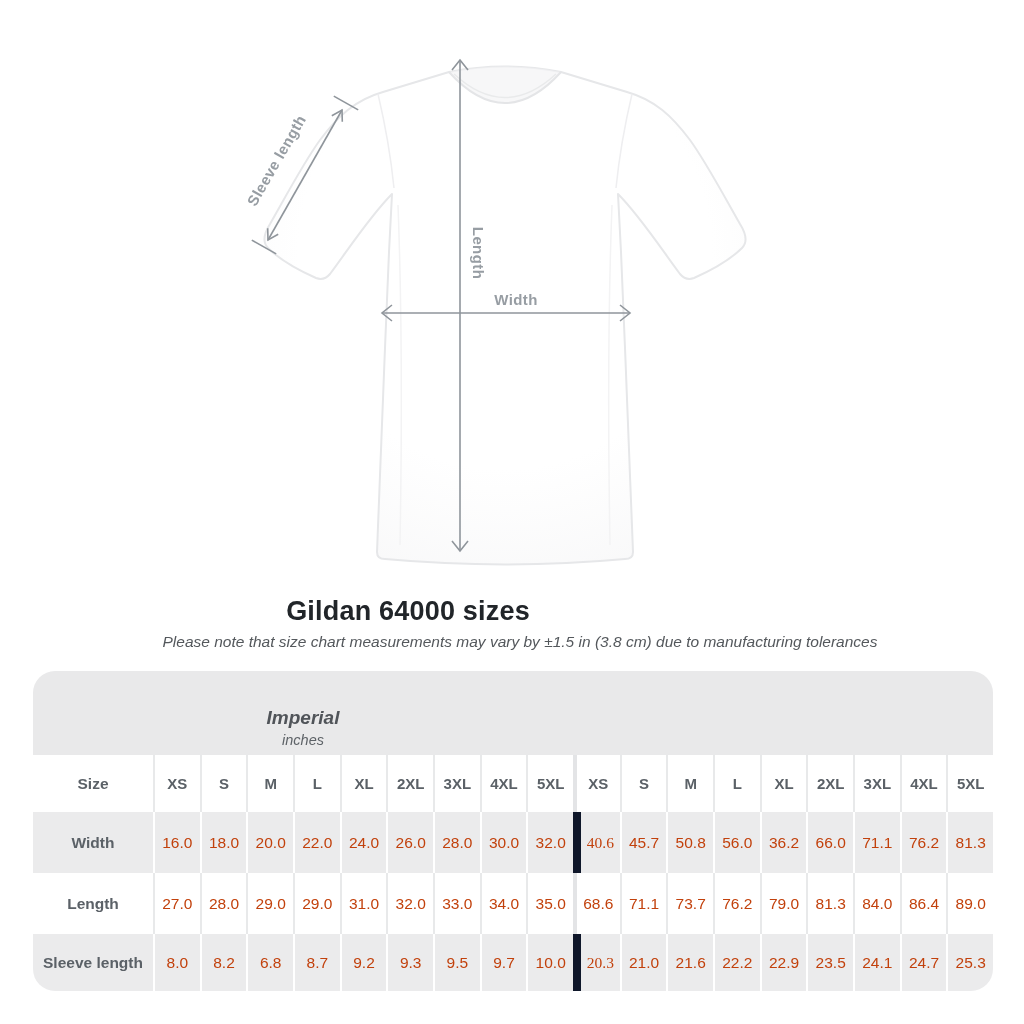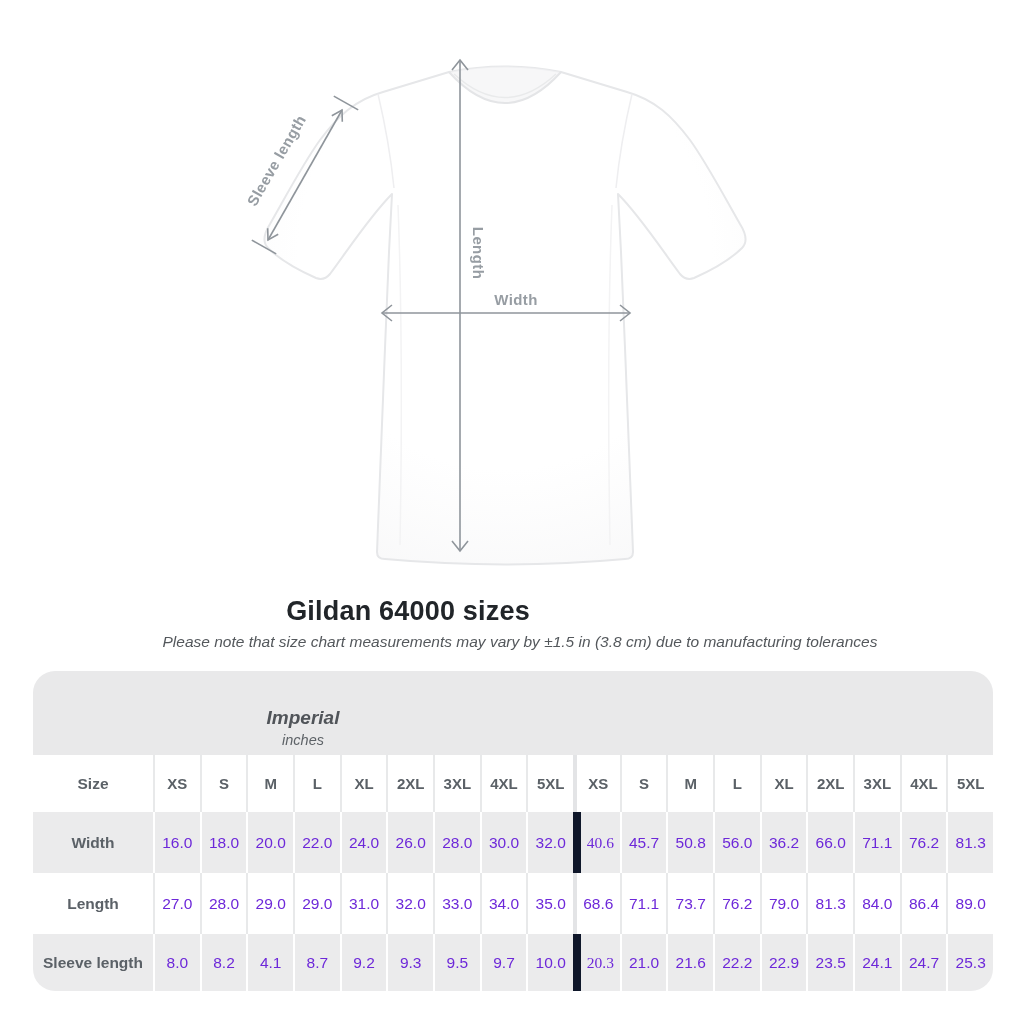--- a/index.html
+++ b/index.html
@@ -46,21 +46,21 @@
   .row-sleeve{height:57px;border-radius:0 0 22px 22px;}
 
   .cell{display:flex;align-items:center;justify-content:center;white-space:nowrap;}
   .t-row.white .cell:nth-child(n+2){border-left:2px solid #e8e9ea;}
   .t-row.gray  .cell:nth-child(n+2){border-left:2px solid #ffffff;}
   .t-row.white .cell.mstart{border-left:4px solid #e3e4e6;}
   .t-row.gray  .cell.mstart{border-left:8px solid #0f172a;font-family:Liberation Serif, serif;}
 
   .cell.lab{font-weight:bold;color:#5b6167;font-size:15.5px;}
   .cell.szh{font-weight:bold;color:#5b6167;font-size:15px;}
-  .cell.val{color:#6d28d9;font-size:15.5px;}
+  .cell.val{color:#c2410c;font-size:15.5px;}
 
   .ann-label{font-weight:bold;font-size:15px;fill:#979da3;letter-spacing:.4px;}
 </style>
 </head>
 <body>
 
 <div class="stage">
 
   <svg class="diagram" viewBox="0 0 1024 590" width="1024" height="590" xmlns="http://www.w3.org/2000/svg">
     <defs>
@@ -205,21 +205,21 @@
           <div class="cell val">79.0</div>
           <div class="cell val">81.3</div>
           <div class="cell val">84.0</div>
           <div class="cell val">86.4</div>
           <div class="cell val">89.0</div>
         </div>
         <div class="t-row gray row-sleeve">
           <div class="cell lab">Sleeve length</div>
           <div class="cell val">8.0</div>
           <div class="cell val">8.2</div>
-          <div class="cell val">4.1</div>
+          <div class="cell val">6.8</div>
           <div class="cell val">8.7</div>
           <div class="cell val">9.2</div>
           <div class="cell val">9.3</div>
           <div class="cell val">9.5</div>
           <div class="cell val">9.7</div>
           <div class="cell val">10.0</div>
           <div class="cell val mstart">20.3</div>
           <div class="cell val">21.0</div>
           <div class="cell val">21.6</div>
           <div class="cell val">22.2</div>

